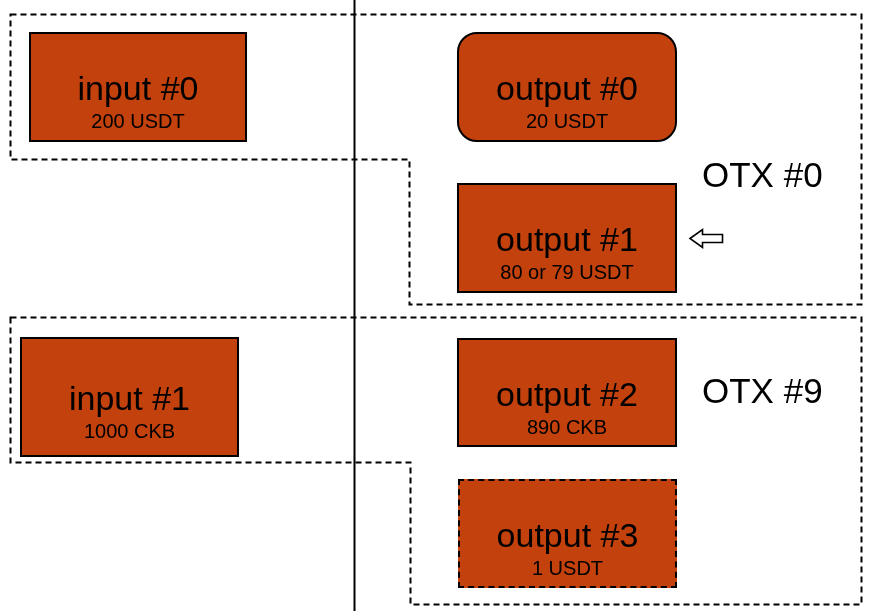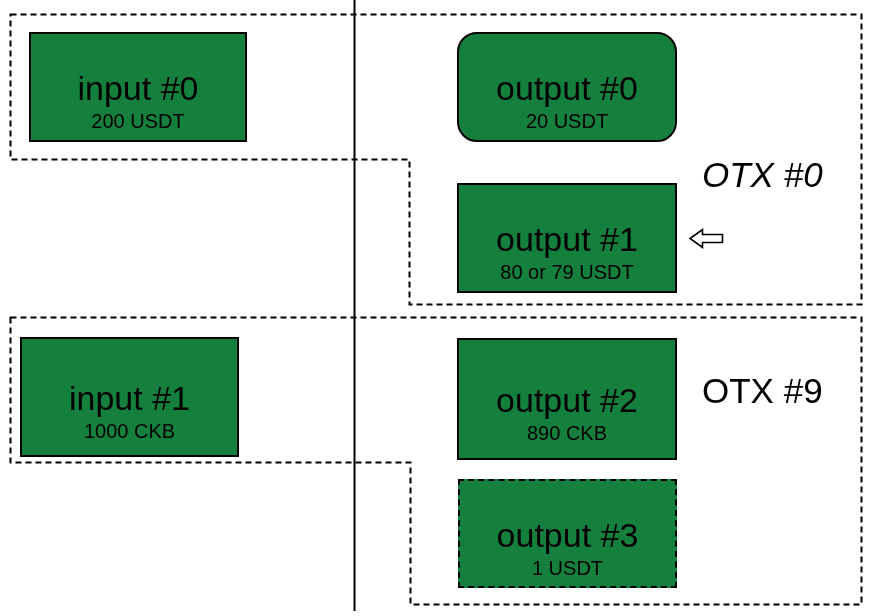--- a/index.html
+++ b/index.html
@@ -21,21 +21,21 @@
     left: 0;
     top: 0;
     width: 879px;
     height: 616px;
     z-index: 1;
   }
   .cell-box {
     position: absolute;
     box-sizing: border-box;
     border: 2px solid #000000;
-    background: #15803d;
+    background: #c2410c;
     display: flex;
     flex-direction: column;
     align-items: center;
     justify-content: center;
     text-align: center;
     padding-top: 28px;
     z-index: 2;
   }
   .cell-box.dashed {
     border-style: dashed;
@@ -51,39 +51,39 @@
     line-height: 26px;
     white-space: nowrap;
   }
   .otx-label {
     position: absolute;
     font-size: 35px;
     line-height: 35px;
     white-space: nowrap;
     z-index: 2;
   }
-  #otx-0-label { left: 702px; top: 157px; font-style: italic; }
+  #otx-0-label { left: 702px; top: 157px; }
   #otx-1-label { left: 702px; top: 373px; }
   .annotation {
     position: absolute;
     left: 718px;
     top: 214px;
     width: 130px;
     font-size: 19px;
     line-height: 25px;
     text-align: center;
     z-index: 2;
   }
   .annotation div { white-space: nowrap; }
   
   #input-0-box  { left: 29px;  top: 32px;  width: 218px; height: 110px; }
   #output-0-box { left: 457px; top: 32px;  width: 220px; height: 110px; border-radius: 20px; }
   #output-1-box { left: 457px; top: 183px; width: 220px; height: 110px; }
   #input-1-box  { left: 20px;  top: 337px; width: 219px; height: 120px; }
-  #output-2-box { left: 457px; top: 338px; width: 220px; height: 122px; }
+  #output-2-box { left: 457px; top: 338px; width: 220px; height: 109px; }
   #output-3-box { left: 458px; top: 479px; width: 219px; height: 109px; }
 </style>
 </head>
 <body>
 
 <div class="canvas">
 
   <svg class="lines-layer" viewBox="0 0 879 616" xmlns="http://www.w3.org/2000/svg">
 
     <path d="M 10.5 14.5 H 861.5 V 304.5 H 409.5 V 159.5 H 10.5 Z" fill="none" stroke="#000000" stroke-width="2" stroke-dasharray="6 4"></path>

